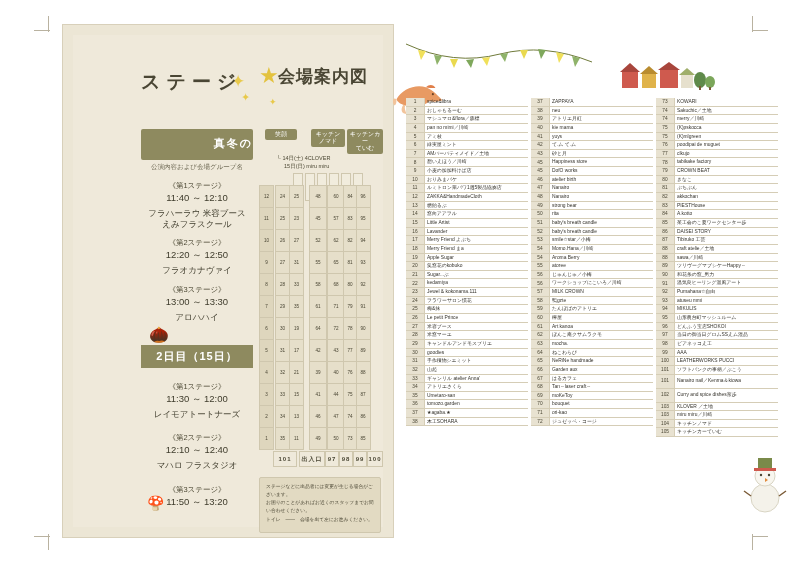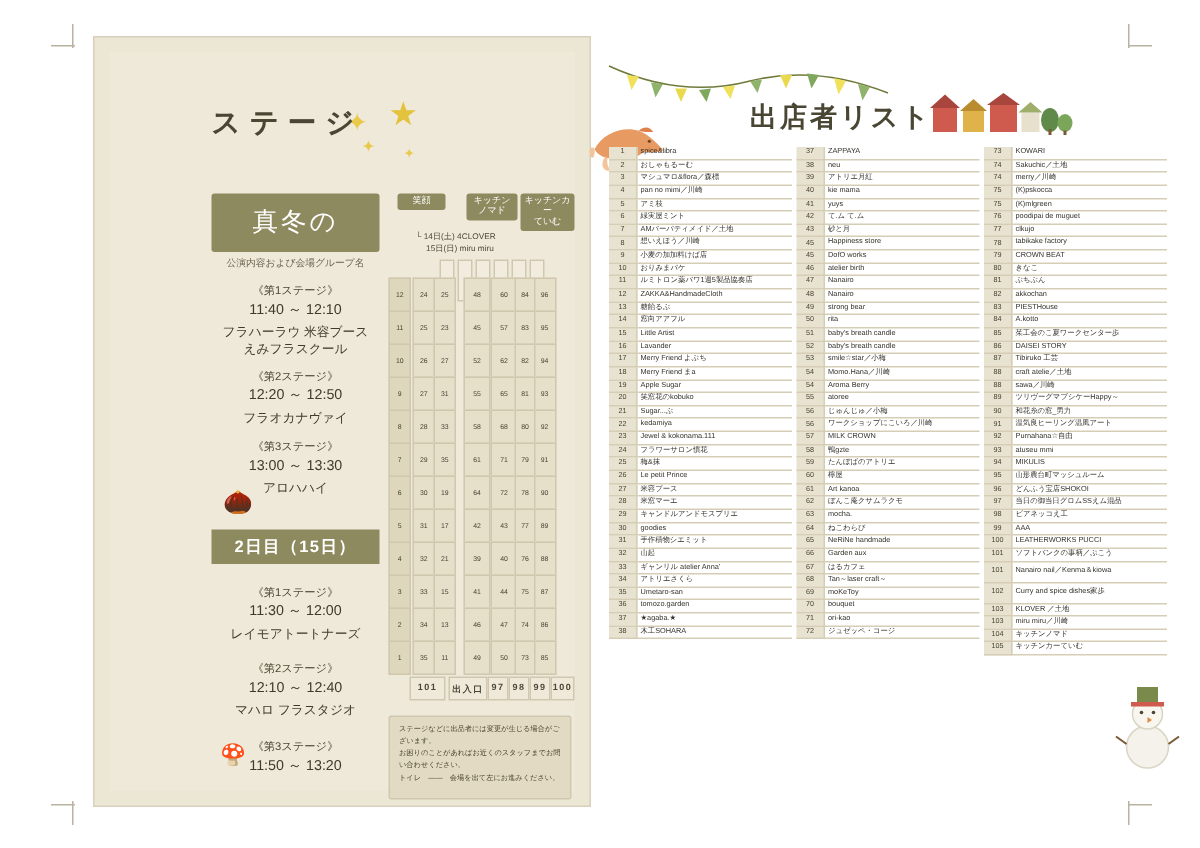--- a/index.html
+++ b/index.html
@@ -40,21 +40,21 @@
   .fox{
     position:absolute;left:330px;top:48px;width:52px;height:44px;
   }
 
   
   .leftcol{position:absolute;left:78px;top:104px;width:112px;}
   .midwinter{
     background:#8e8a5f;color:#fff;text-align:center;padding:7px 0 9px;
     border-radius:2px;
   }
-  .midwinter .l1{font-size:17px;font-weight:normal;letter-spacing:2px;}
+  .midwinter .l1{font-size:11px;font-weight:bold;letter-spacing:2px;text-align:right;}
   .midwinter .l2{font-size:14px;font-weight:bold;letter-spacing:2px;margin-top:3px;}
   .daybar{
     margin-top:10px;background:#8e8a5f;color:#fff;text-align:center;
     font-size:11px;font-weight:bold;padding:4px 0;letter-spacing:1px;
   }
   .daynote{font-size:6.5px;text-align:center;color:#6a6550;margin-top:3px;letter-spacing:0;}
   .slot{margin-top:9px;text-align:center;}
   .slot .head{font-size:7.5px;color:#4c4834;}
   .slot .time{font-size:9.5px;color:#3f3c2c;margin-top:1px;}
   .slot .name{font-size:8.5px;color:#3f3c2c;margin-top:3px;line-height:1.25;}
@@ -142,20 +142,21 @@
     <div class="poster-inner"></div>
 
     <div class="sparkle" style="left:168px;top:46px;font-size:17px;">✦</div>
     <div class="sparkle" style="left:196px;top:38px;font-size:22px;color:#e3c23e;">★</div>
     <div class="sparkle" style="left:178px;top:66px;font-size:11px;">✦</div>
     <div class="sparkle" style="left:206px;top:72px;font-size:9px;">✦</div>
 
     <div class="stage-title">
       <span class="s1">ステージ</span>
     </div>
+    <div class="map-title">会場案内図</div>
 
     <svg class="fox" viewBox="0 0 60 50">
       <path d="M4 30 C10 18, 26 12, 38 16 C46 19, 52 26, 57 31 C52 33, 46 33, 42 32 C36 38, 24 40, 14 37 C9 36, 5 33, 4 30 Z" fill="#e89a63"></path>
       <path d="M38 16 C42 12, 47 13, 49 17 C45 17, 41 17, 38 16 Z" fill="#e07f4a"></path>
       <path d="M4 30 C0 26, -2 34, 2 37 C4 36, 4 33, 4 30 Z" fill="#f2c49b"></path>
       <circle cx="46" cy="24" r="1.2" fill="#6b4226"></circle>
       <path d="M12 36 C8 42, 10 47, 16 47 C14 43, 13 40, 14 37 Z" fill="#f2c49b"></path>
     </svg>
 
     <div class="leftcol">
@@ -330,21 +331,20 @@
       <path d="M62 20 l8 -1 -3 9 z" fill="#7fa85c"></path>
       <path d="M78 18 l8 -1 -3 9 z" fill="#f0e05a"></path>
       <path d="M96 14 l8 -1 -3 9 z" fill="#8fb36a"></path>
       <path d="M116 10 l8 0 -4 9 z" fill="#e9d94f"></path>
       <path d="M134 9 l8 1 -5 9 z" fill="#7fa85c"></path>
       <path d="M152 12 l8 2 -5 9 z" fill="#f0e05a"></path>
       <path d="M168 16 l8 2 -5 9 z" fill="#8fb36a"></path>
     </g>
   </svg>
 
-  <div class="list-title">出店者リスト</div>
 
   <svg class="houses" viewBox="0 0 100 30">
     <rect x="4" y="12" width="16" height="16" fill="#cf5a4e"></rect>
     <path d="M2 12 L12 3 L22 12 Z" fill="#a8453c"></path>
     <rect x="24" y="14" width="14" height="14" fill="#e0b34a"></rect>
     <path d="M22 14 L31 6 L40 14 Z" fill="#b98c2f"></path>
     <rect x="42" y="10" width="18" height="18" fill="#cf5a4e"></rect>
     <path d="M40 10 L51 2 L62 10 Z" fill="#a8453c"></path>
     <rect x="63" y="15" width="12" height="13" fill="#e6e0cd"></rect>
     <path d="M61 15 L69 8 L77 15 Z" fill="#9fae6a"></path>

